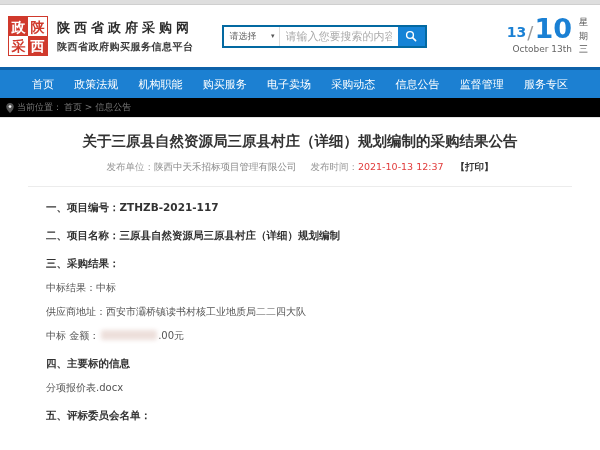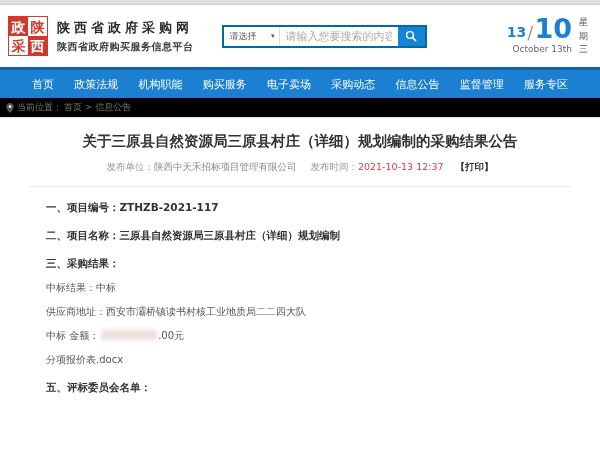--- a/index.html
+++ b/index.html
@@ -141,16 +141,17 @@
   </div>
 
   <div class="divider"></div>
 
   <p class="sec">一、项目编号：ZTHZB-2021-117</p>
   <p class="sec">二、项目名称：三原县自然资源局三原县村庄（详细）规划编制</p>
   <p class="sec">三、采购结果：</p>
   <p class="plain">中标结果：中标</p>
   <p class="plain">供应商地址：西安市灞桥镇读书村核工业地质局二二四大队</p>
   <p class="plain"><span>中标 金额：</span><span class="redact"></span><span>.00元</span></p>
+  <p class="sec">四、主要标的信息</p>
   <p class="plain attach">分项报价表.docx</p>
   <p class="sec">五、评标委员会名单：</p>
 
 </div>
 
 </body></html>

